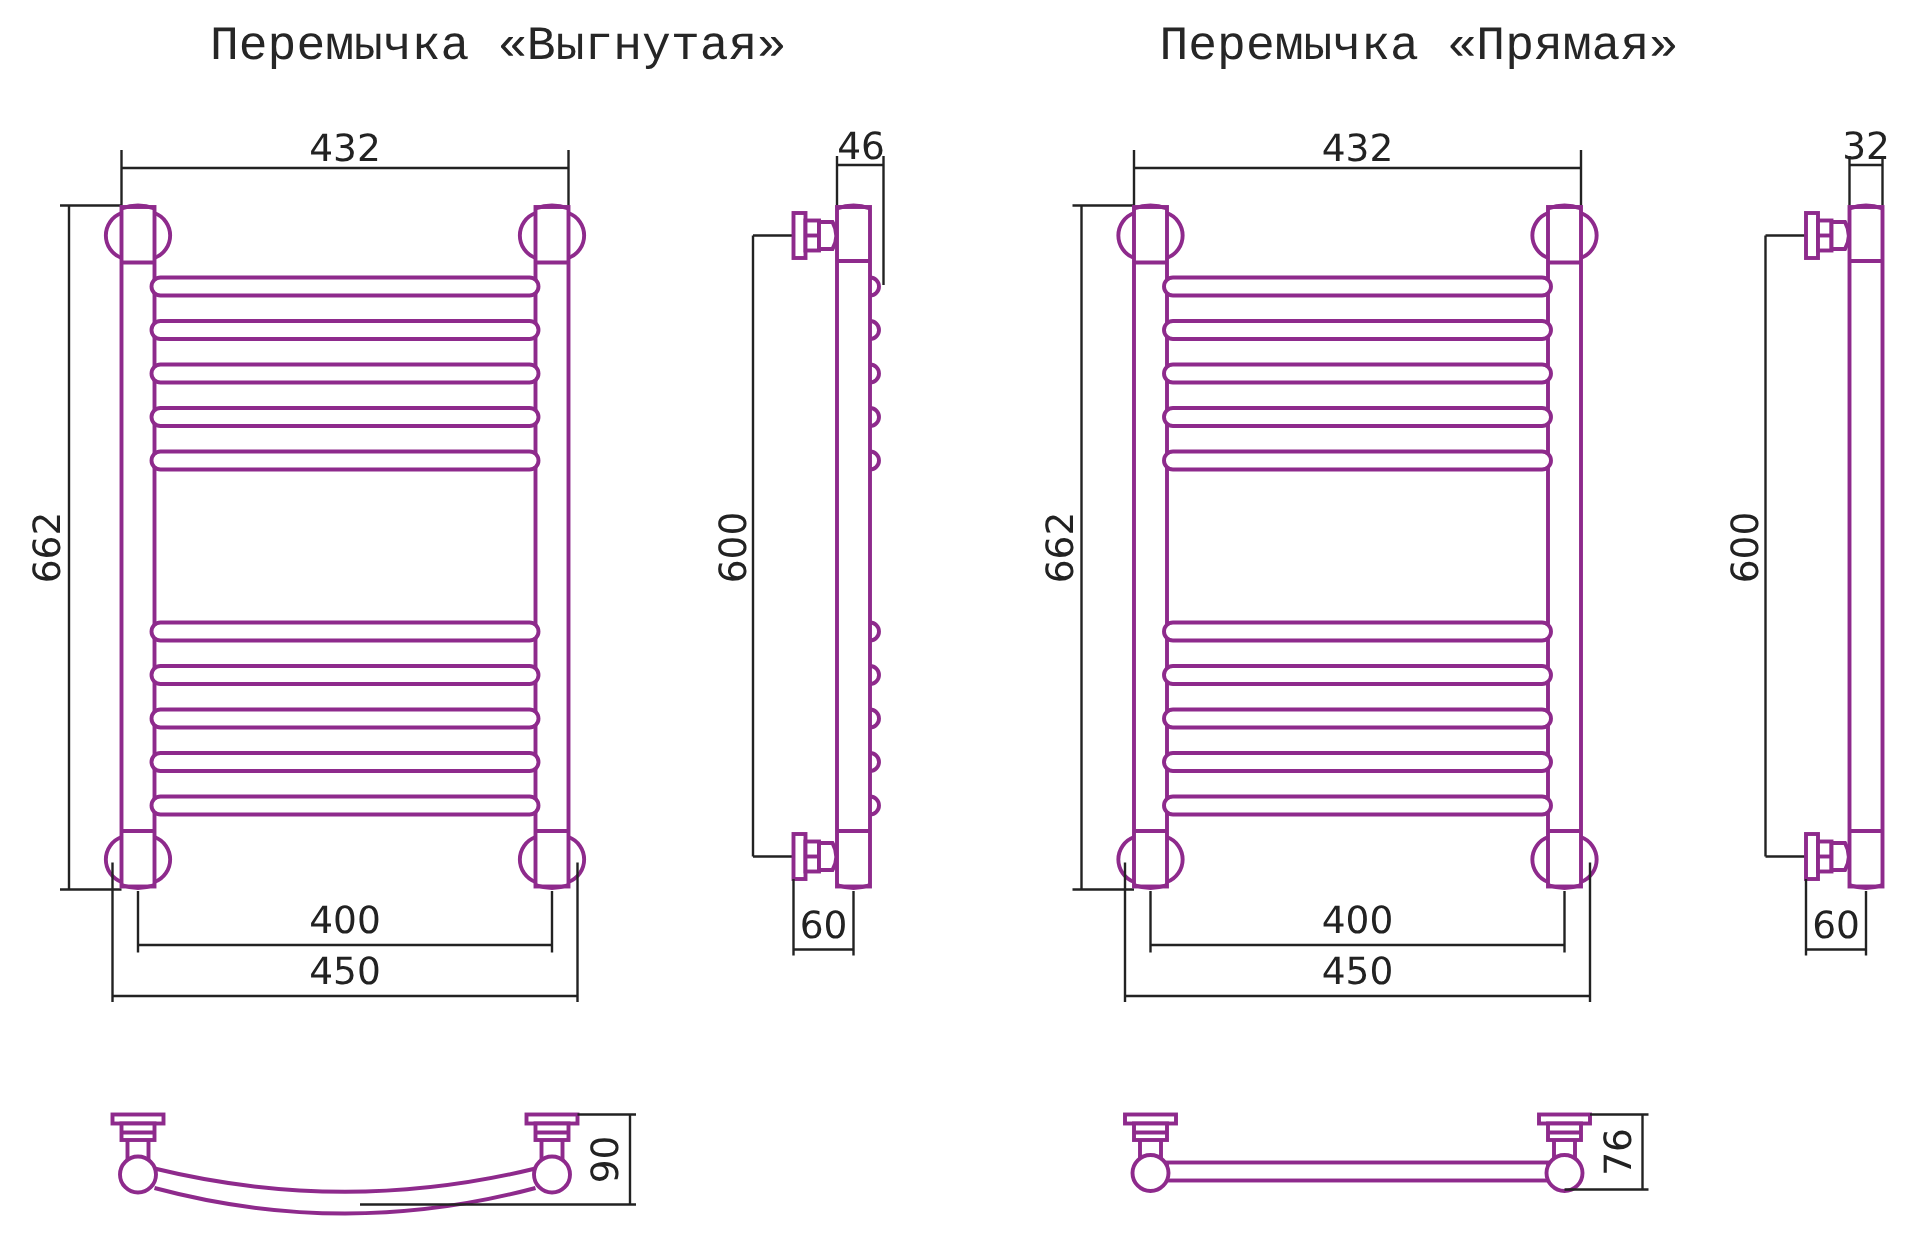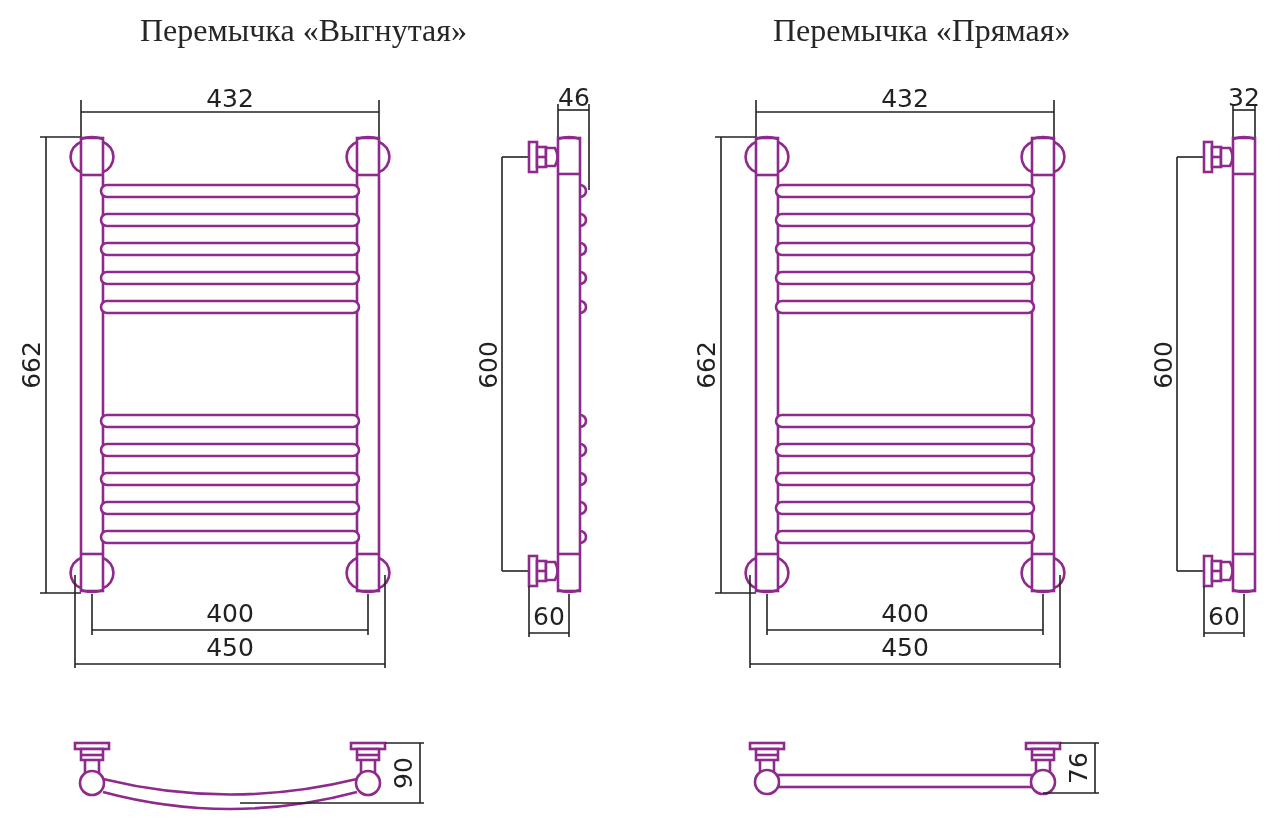--- a/index.html
+++ b/index.html
@@ -1,17 +1,17 @@
 <!DOCTYPE html>
 <html><head>
   <meta charset="utf-8">
   <style>
     html, body { margin: 0; padding: 0; background: #ffffff; }
     body { width: 1280px; height: 826px; position: relative; overflow: hidden; font-family: "Liberation Sans", sans-serif; }
-    .title { position: absolute; top: 12px; font-family: Liberation Serif, serif; font-size: 32px; color: #262626; white-space: nowrap; }
+    .title { position: absolute; top: 12px; font-family: Liberation Mono, monospace; font-size: 32px; color: #262626; white-space: nowrap; }
     #title-left { left: 140px; }
     #title-right { left: 773px; text-align: center; }
     svg { position: absolute; left: 0; top: 0; }
     .dim-text { font-family: "DejaVu Sans", sans-serif; font-size: 25px; fill: #222; }
     .pipe { fill: #ffffff; stroke: #8e2a8c; stroke-width: 2.6; }
     .pipe-nofill { fill: none; stroke: #8e2a8c; stroke-width: 2.6; }
     .dim { fill: none; stroke: #222; stroke-width: 1.6; }
   </style>
 </head>
 <body>

